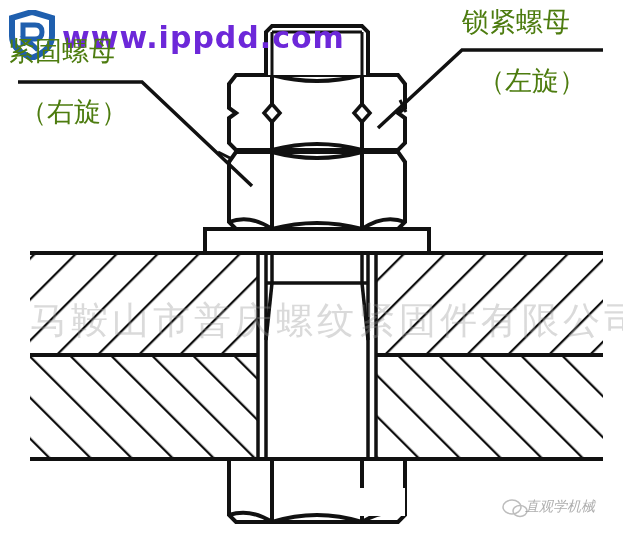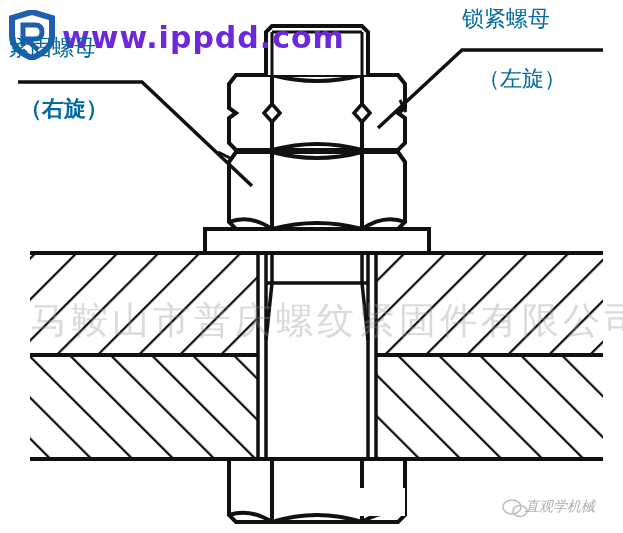--- a/index.html
+++ b/index.html
@@ -1,18 +1,18 @@
 <!DOCTYPE html>
 <html><head>
 <meta charset="utf-8">
 <style>
   html, body { margin: 0; padding: 0; background: #ffffff; }
   body { width: 623px; height: 533px; position: relative; overflow: hidden; font-family: "DejaVu Sans", sans-serif; }
   #stage { position: absolute; left: 0; top: 0; width: 623px; height: 533px; }
-  .label { position: absolute; color: #0369a1; font-size: 22px; line-height: 1; white-space: nowrap; font-family: "DejaVu Sans", sans-serif; }
+  .label { position: absolute; color: #4d7c0f; font-size: 27px; line-height: 1; white-space: nowrap; font-family: "DejaVu Sans", sans-serif; }
   .watermark-url { position: absolute; left: 62px; top: 20px; font-size: 30px; font-weight: bold; color: #6d28d9; letter-spacing: 1px; font-family: "DejaVu Sans", sans-serif; }
   .watermark-company { position: absolute; left: 30px; top: 296px; font-size: 37px; color: rgba(150,150,150,0.35); letter-spacing: 4px; white-space: nowrap; font-family: "DejaVu Serif", serif; }
   .watermark-bottom { position: absolute; left: 525px; top: 498px; font-size: 14px; color: rgba(140,140,140,0.7); white-space: nowrap; font-style: italic; }
   .logo { position: absolute; left: 8px; top: 10px; width: 48px; height: 50px; }
 </style>
 </head>
 <body>
 
 <div id="stage">
   <svg width="623" height="533" viewBox="0 0 623 533" xmlns="http://www.w3.org/2000/svg">
@@ -128,19 +128,19 @@
 
   
   <svg class="logo" viewBox="0 0 48 50">
     <path d="M24 2 L44 8 L44 26 Q44 40 24 48 Q4 40 4 26 L4 8 Z" fill="none" stroke="#1f5fae" stroke-width="6"></path>
     <path d="M15 36 L15 15 L27 15 Q34 15 34 22 Q34 29 27 29 L18 29 L30 40" fill="none" stroke="#1f5fae" stroke-width="5"></path>
   </svg>
 
   <div class="watermark-url">www.ippdd.com</div>
 
   <div class="label" style="left:8px; top:37px;">紧固螺母</div>
-  <div class="label" style="left:20px; top:98px;font-weight:bold;">（右旋）</div>
+  <div class="label" style="left:20px; top:98px;">（右旋）</div>
   <div class="label" style="left:462px; top:8px;">锁紧螺母</div>
   <div class="label" style="left:478px; top:68px;font-family:Liberation Serif, serif;">（左旋）</div>
 
   <div class="watermark-company">马鞍山市普庆螺纹紧固件有限公司</div>
   <div class="watermark-bottom">直观学机械</div>
 </div>
 
 </body></html>

